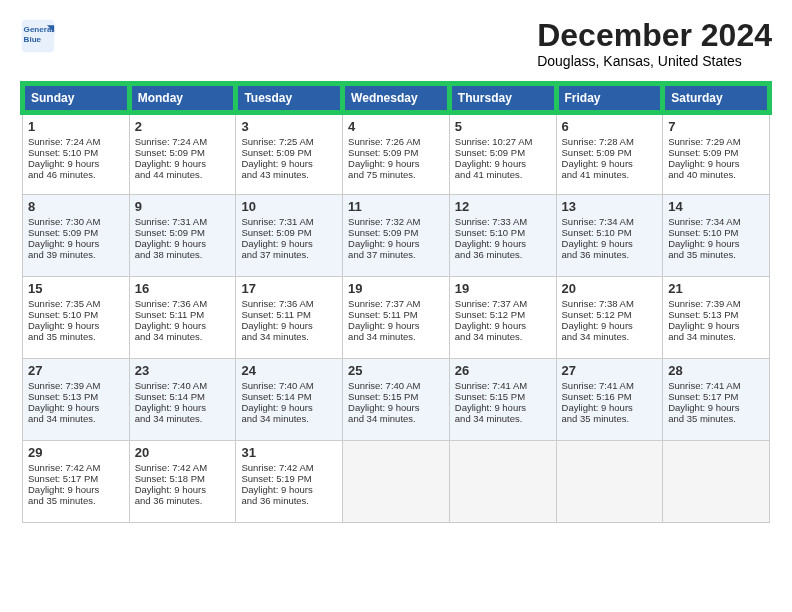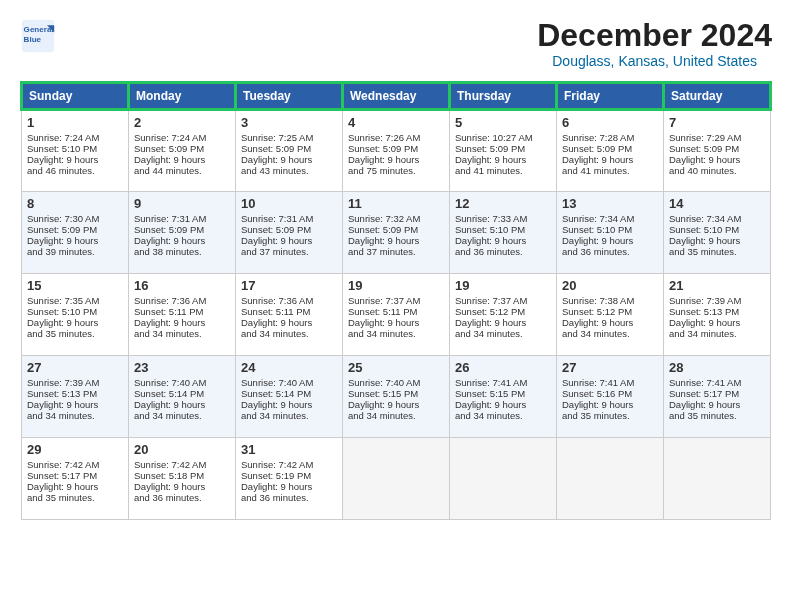--- a/index.html
+++ b/index.html
@@ -23,45 +23,45 @@
     .logo {
       display: flex;
       align-items: center;
       gap: 4px;
     }
     .logo-icon {
       width: 36px;
       height: 36px;
     }
     .title-block {
-      text-align: center;
+      text-align: left;
     }
     .month-title {
       font-size: 32px;
       font-weight: bold;
       color: #222;
       line-height: 1.1;
     }
     .location {
       font-size: 14px;
-      color: #0369a1;
+      color: #000000;
     }
     .calendar {
       width: 100%;
       border-collapse: collapse;
       border: 1px solid #ccc;
     }
     .calendar th {
       background: #2b5fa8;
       color: #fff;
       font-size: 12px;
       font-weight: bold;
       padding: 5px 6px;
       text-align: left;
-      border: 3px solid #22c55e;
+      border: 5px solid #22c55e;
     }
     .calendar td {
       width: 14.28%;
       vertical-align: top;
       padding: 4px 5px;
       border: 1px solid #ccc;
       font-size: 9.5px;
       color: #333;
       background: #fff;
       height: 82px;

